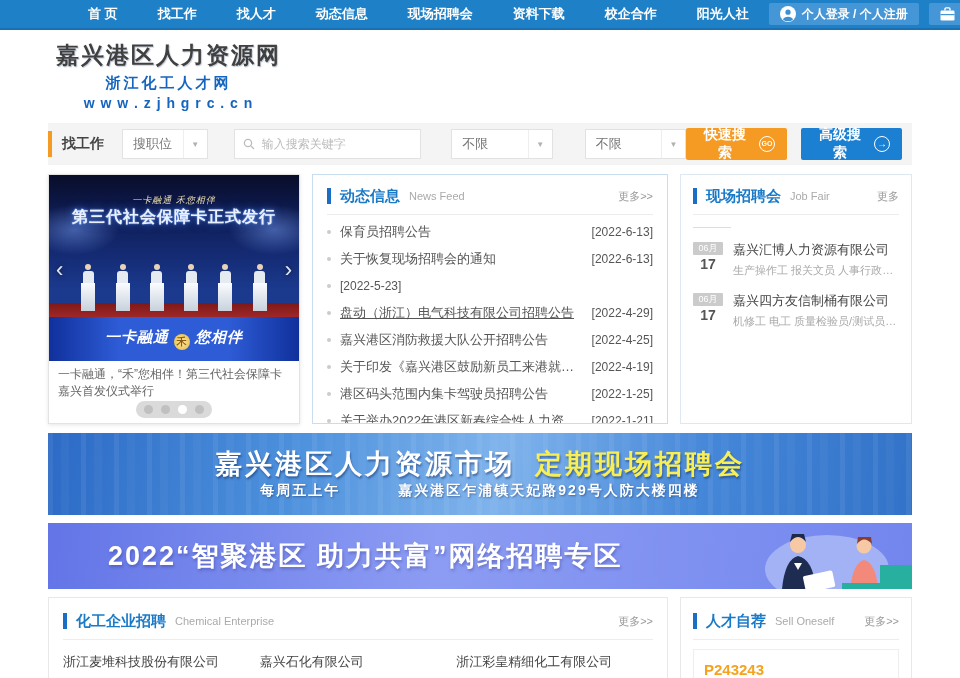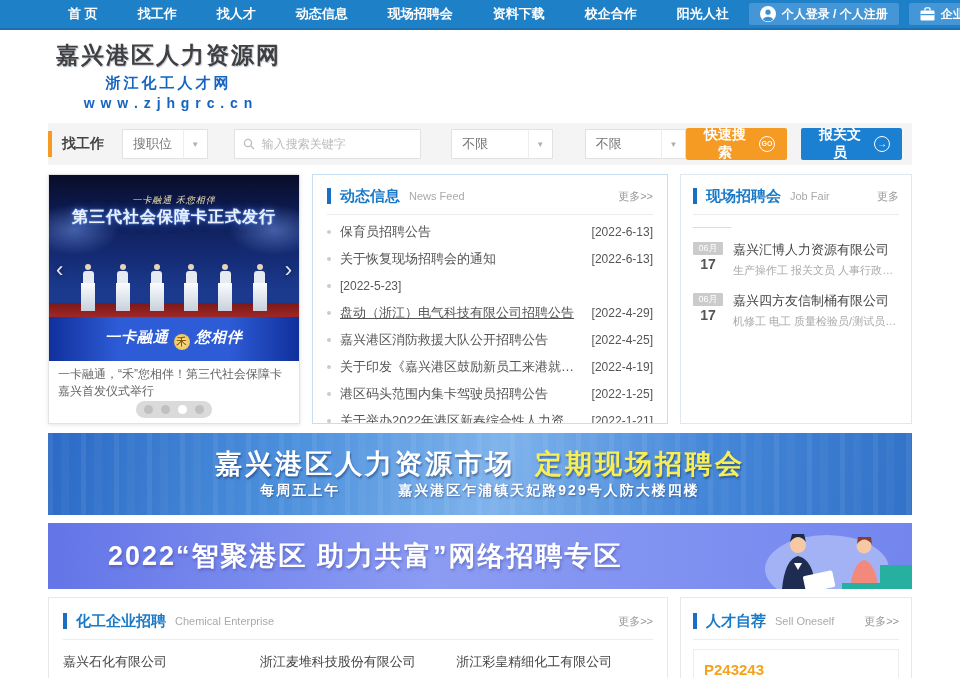--- a/index.html
+++ b/index.html
@@ -5,21 +5,21 @@
   * { box-sizing: border-box; }
   html,body { margin:0; padding:0; background:#fff; }
   body {
     width:960px; height:678px; overflow:hidden; position:relative;
     font-family:"Liberation Sans","DejaVu Sans",sans-serif;
   }
 
   
   .topnav{
     height:30px; background:#1e81c8; border-bottom:2px solid #1a70b2;
-    display:flex; align-items:center; padding:0 48px;
+    display:flex; align-items:center; padding:0 68px;
   }
   .topnav a{
     color:#fff; font-size:13px; font-weight:bold; text-decoration:none;
     padding:0 20px; white-space:nowrap; cursor:pointer;
   }
   .nav-right{ margin-left:auto; display:flex; gap:10px; }
   .nav-btn{
     background:#4496d6; color:#fff; font-size:12px; font-weight:bold;
     height:22px; display:flex; align-items:center; gap:6px;
     padding:0 11px; border-radius:2px; cursor:pointer; white-space:nowrap;
@@ -215,21 +215,21 @@
   </div>
   <div class="sel sel3">
     <span class="txt">不限</span>
     <span class="arr">▼</span>
   </div>
   <button class="btn-quick">
     <span>快速搜索</span>
     <span class="circ">GO</span>
   </button>
   <button class="btn-adv">
-    <span>报关文员</span>
+    <span>高级搜索</span>
     <span class="circ arr2">→</span>
   </button>
 </div>
 
 <div class="main-row">
 
   <div class="carousel-card">
     <div class="photo">
       <div class="glow gl"></div>
       <div class="glow gr"></div>
@@ -402,25 +402,25 @@
   <div class="panel chem-panel">
     <div class="panel-head">
       <div class="vbar"></div>
       <div class="panel-title">化工企业招聘</div>
       <div class="panel-sub">Chemical Enterprise</div>
       <a class="more">更多&gt;&gt;</a>
     </div>
     <div class="head-divider"></div>
     <div class="chem-grid">
       <div class="chem-col">
+        <div class="chem-name">浙江麦堆科技股份有限公司</div>
+
+      </div>
+      <div class="chem-col">
         <div class="chem-name">嘉兴石化有限公司</div>
-
-      </div>
-      <div class="chem-col">
-        <div class="chem-name">浙江麦堆科技股份有限公司</div>
 
       </div>
       <div class="chem-col">
         <div class="chem-name">浙江彩皇精细化工有限公司</div>
 
       </div>
     </div>
   </div>
 
   <div class="panel talent-panel">

